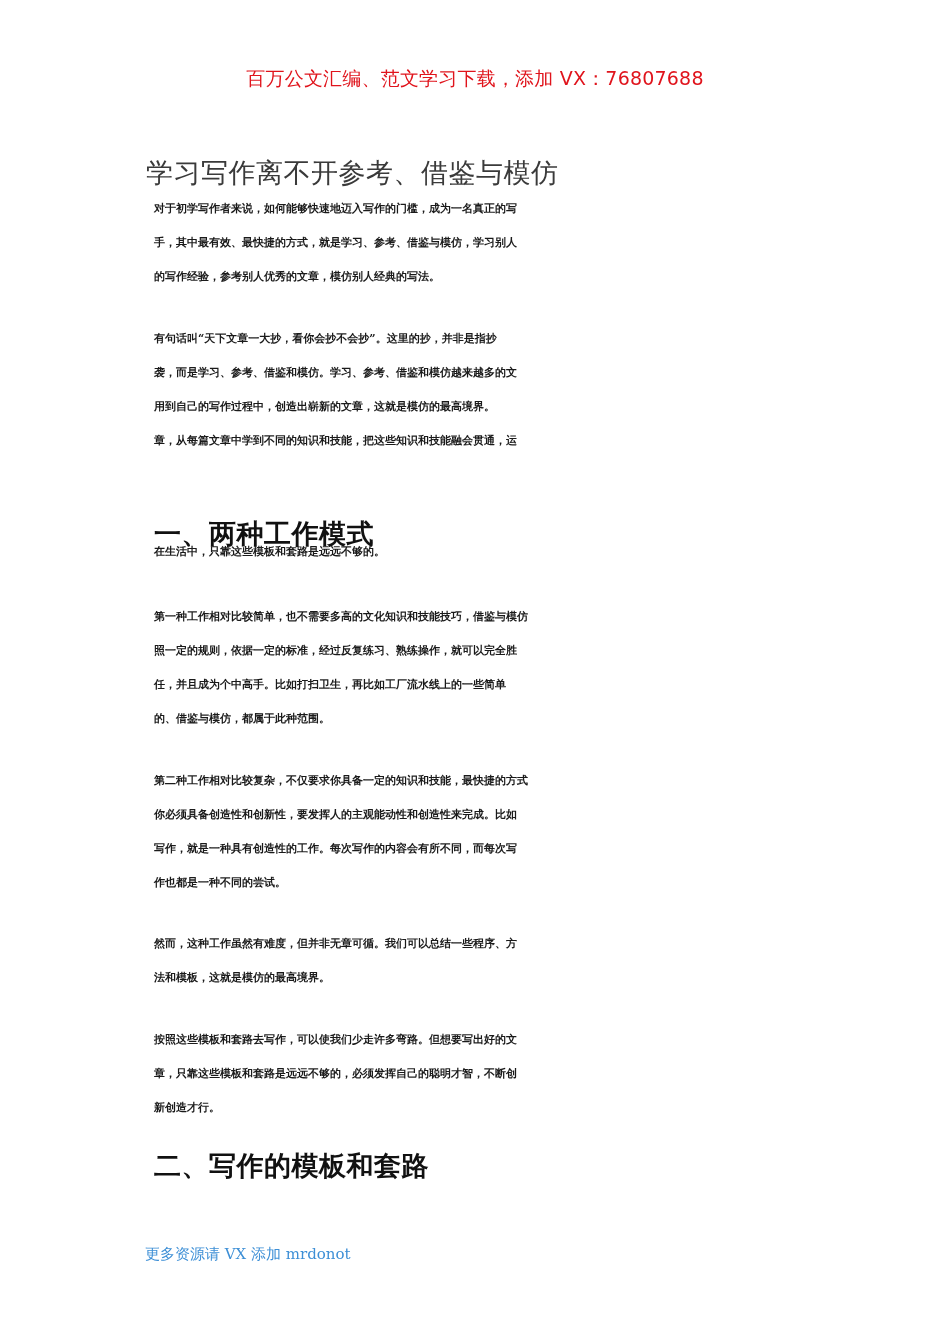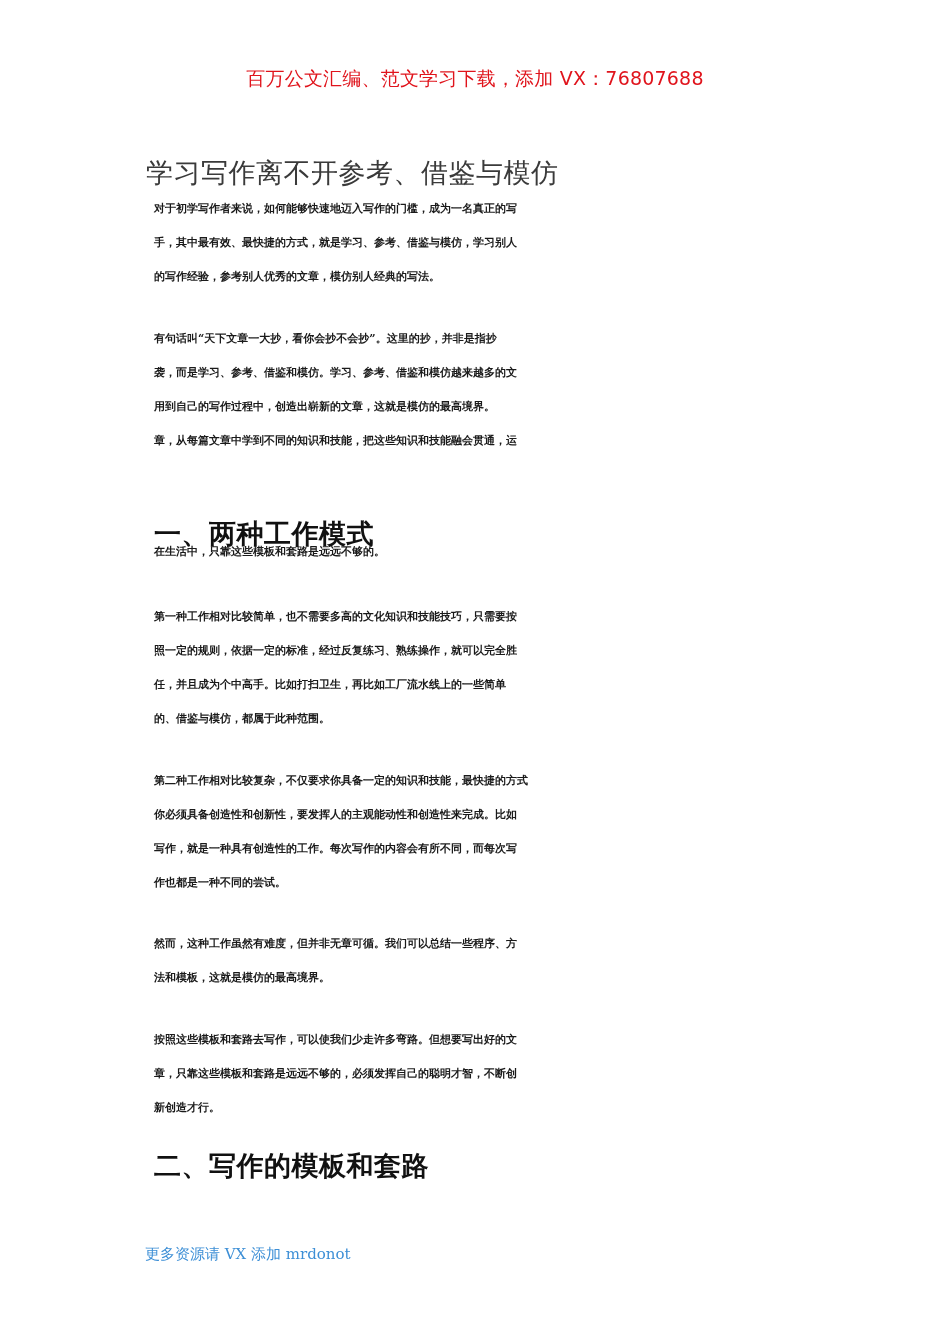--- a/index.html
+++ b/index.html
@@ -100,21 +100,21 @@
     <span class="line">章，从每篇文章中学到不同的知识和技能，把这些知识和技能融会贯通，运</span>
   </p>
 
   <h2 class="section-heading" style="top:480px;margin-top:36px;">一、两种工作模式</h2>
 
   <p class="para" style="top:535px;">
     <span class="line">在生活中，只靠这些模板和套路是远远不够的。</span>
   </p>
 
   <p class="para" style="top:600px;">
-    <span class="line">第一种工作相对比较简单，也不需要多高的文化知识和技能技巧，只需要按</span>
+    <span class="line">第一种工作相对比较简单，也不需要多高的文化知识和技能技巧，借鉴与模仿</span>
     <span class="line">照一定的规则，依据一定的标准，经过反复练习、熟练操作，就可以完全胜</span>
     <span class="line">任，并且成为个中高手。比如打扫卫生，再比如工厂流水线上的一些简单</span>
     <span class="line">的、借鉴与模仿，都属于此种范围。</span>
   </p>
 
   <p class="para" style="top:764px;">
     <span class="line">第二种工作相对比较复杂，不仅要求你具备一定的知识和技能，最快捷的方式</span>
     <span class="line">你必须具备创造性和创新性，要发挥人的主观能动性和创造性来完成。比如</span>
     <span class="line">写作，就是一种具有创造性的工作。每次写作的内容会有所不同，而每次写</span>
     <span class="line">作也都是一种不同的尝试。</span>

